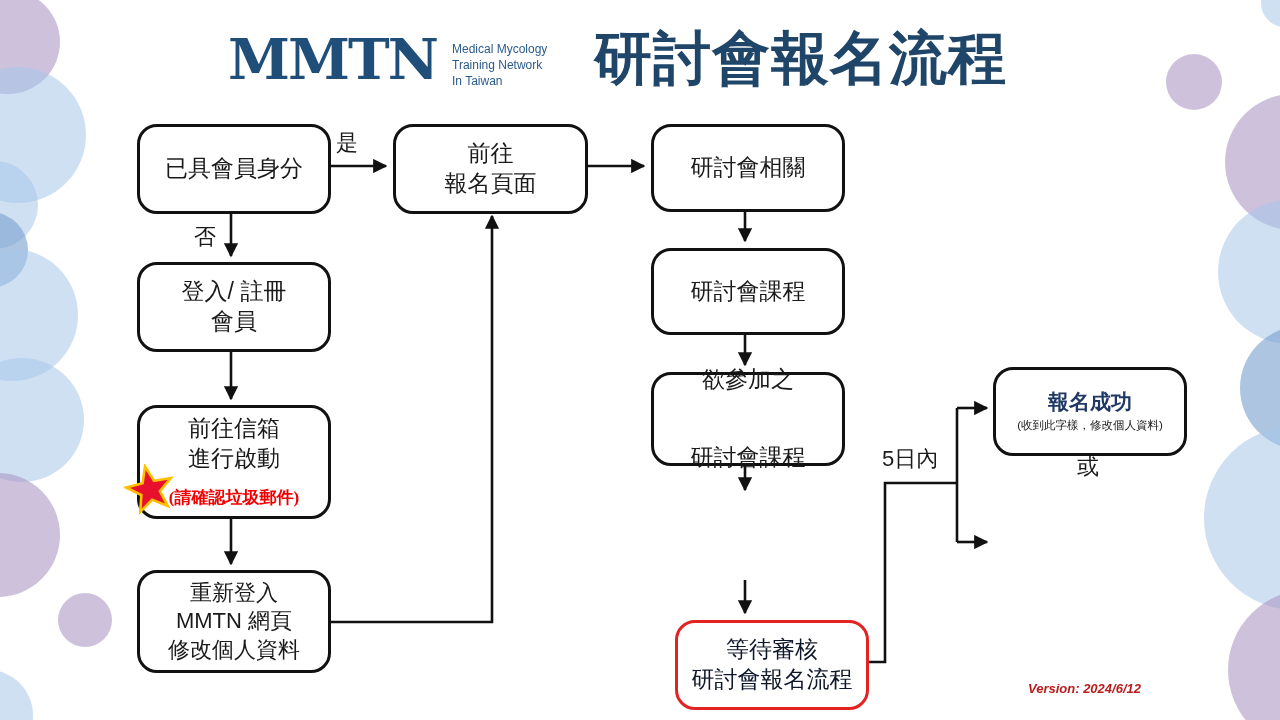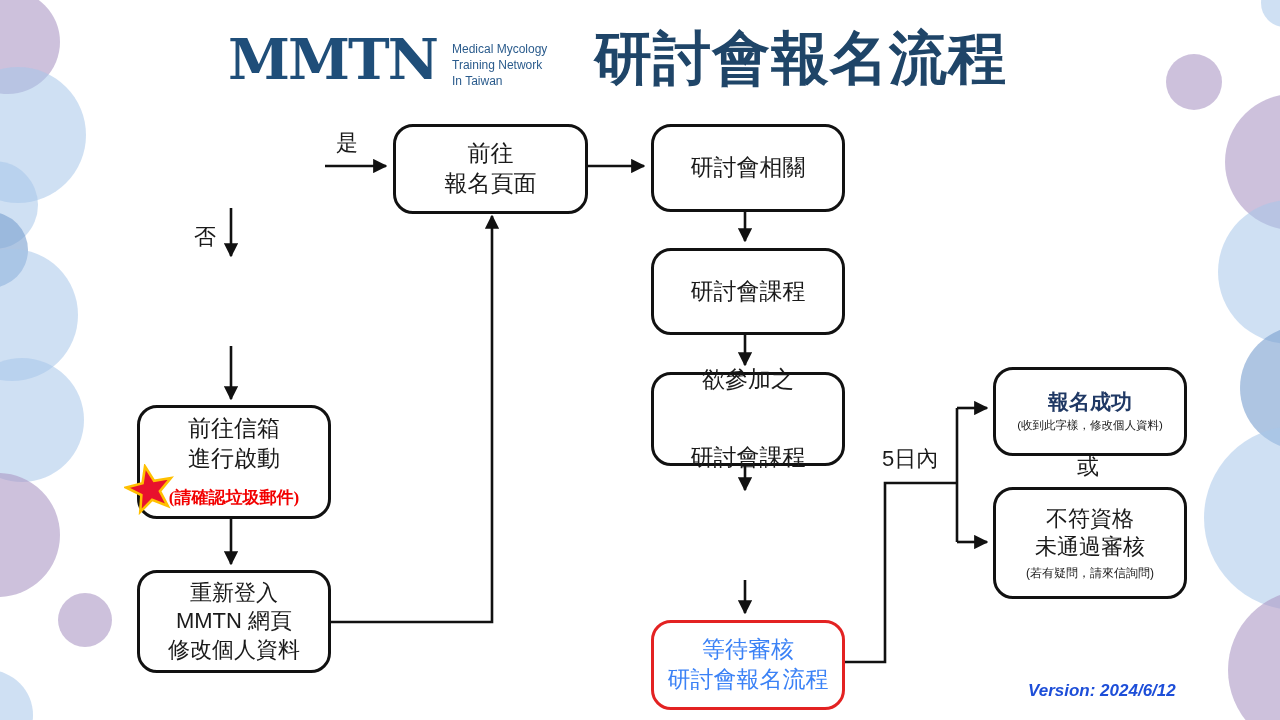--- a/index.html
+++ b/index.html
@@ -37,40 +37,40 @@
   }
   #n-member  {left:137px;top:124px;width:188px;height:84px;}
   #n-gotoreg {left:393px;top:124px;width:189px;height:84px;}
   #n-related {left:651px;top:124px;width:188px;height:82px;}
   #n-login   {left:137px;top:262px;width:188px;height:84px;}
   #n-courses {left:651px;top:248px;width:188px;height:81px;}
   #n-mailbox {left:137px;top:405px;width:188px;height:108px;}
   #n-desired {left:651px;top:372px;width:188px;height:88px;gap:48px;}
   #n-relogin {left:137px;top:570px;width:188px;height:97px;font-size:22px;}
   #n-browse  {left:651px;top:496px;width:188px;height:84px;}
-  #n-wait    {left:651px;top:620px;width:188px;height:84px;
-              border:3.5px solid #E32222;color:#3b82f6;}
+  #n-wait    {left:675px;top:620px;width:188px;height:84px;
+              border:3.5px solid #E32222;color:#0f172a;}
   #n-success {left:993px;top:367px;width:188px;height:83px;}
   #n-reject  {left:993px;top:487px;width:188px;height:106px;font-size:22px;}
   .node-note{font-size:12px;line-height:1.35;margin-top:3px;color:#1a1a1a;}
   #n-mailbox .node-note{font-size:17px;font-weight:700;color:#F20000;margin-top:13px;font-family:Liberation Serif, serif;}
   .success-title{font-size:21px;font-weight:700;color:#1F3864;line-height:1.2;}
   #n-success .node-note{font-size:11.5px;margin-top:4px;}
   
   .flow-label{position:absolute;z-index:2;font-size:22px;color:#1a1a1a;}
   #lbl-yes{left:336px;top:128px;}
   #lbl-no {left:194px;top:222px;}
   #lbl-days{left:882px;top:444px;}
   #lbl-or {left:1077px;top:452px;}
   
   .star-wrap{position:absolute;left:124px;top:464px;width:52px;height:52px;z-index:3;}
   
   .version{
     position:absolute;left:1028px;top:681px;z-index:2;
-    font-size:17px;font-style:italic;font-weight:700;color:#1d4ed8;
+    font-size:13px;font-style:italic;font-weight:700;color:#b91c1c;
   }
 </style>
 </head>
 <body>
 
 <div class="stage">
 
   <div>
     <div class="circle c-lav" style="left:-44px;top:-10px;width:104px;height:104px;"></div>
     <div class="circle c-blu" style="left:-50px;top:67px;width:136px;height:136px;"></div>
@@ -115,30 +115,37 @@
       <path d="M 745 329 V 365" marker-end="url(#arr)"></path>
       <path d="M 745 460 V 490" marker-end="url(#arr)"></path>
       <path d="M 745 580 V 613" marker-end="url(#arr)"></path>
       <path d="M 839 662 H 885 V 483 H 957"></path>
       <path d="M 957 542 V 408"></path>
       <path d="M 957 408 H 987" marker-end="url(#arr)"></path>
       <path d="M 957 542 H 987" marker-end="url(#arr)"></path>
     </g>
   </svg>
 
+  <div class="node" id="n-member">
+    <span>已具會員身分</span>
+  </div>
 
   <div class="node" id="n-gotoreg">
     <span>前往</span>
     <span>報名頁面</span>
   </div>
 
   <div class="node" id="n-related">
     <span>研討會相關</span>
   </div>
 
+  <div class="node" id="n-login">
+    <span>登入/ 註冊</span>
+    <span>會員</span>
+  </div>
 
   <div class="node" id="n-courses">
     <span>研討會課程</span>
   </div>
 
   <div class="node" id="n-mailbox">
     <span>前往信箱</span>
     <span>進行啟動</span>
     <span class="node-note">(請確認垃圾郵件)</span>
   </div>
@@ -158,25 +165,20 @@
   <div class="node" id="n-wait">
     <span>等待審核</span>
     <span>研討會報名流程</span>
   </div>
 
   <div class="node" id="n-success">
     <span class="success-title">報名成功</span>
     <span class="node-note">(收到此字樣，修改個人資料)</span>
   </div>
 
-  <div class="node" id="n-reject">
-    <span>不符資格</span>
-    <span>未通過審核</span>
-    <span class="node-note">(若有疑問，請來信詢問)</span>
-  </div>
 
   <div class="flow-label" id="lbl-yes">是</div>
   <div class="flow-label" id="lbl-no">否</div>
   <div class="flow-label" id="lbl-days">5日內</div>
   <div class="flow-label" id="lbl-or">或</div>
 
   <div class="star-wrap">
     <svg width="52" height="52" viewBox="0 0 52 52">
       <polygon points="26,2 31.9,17.9 48.8,18.6 35.5,29.1 40.1,45.4 26,36 11.9,45.4 16.5,29.1 3.2,18.6 20.1,17.9" fill="#E8112D" stroke="#FFC000" stroke-width="2.6" stroke-linejoin="miter" transform="rotate(-12 26 26)"></polygon>
     </svg>

